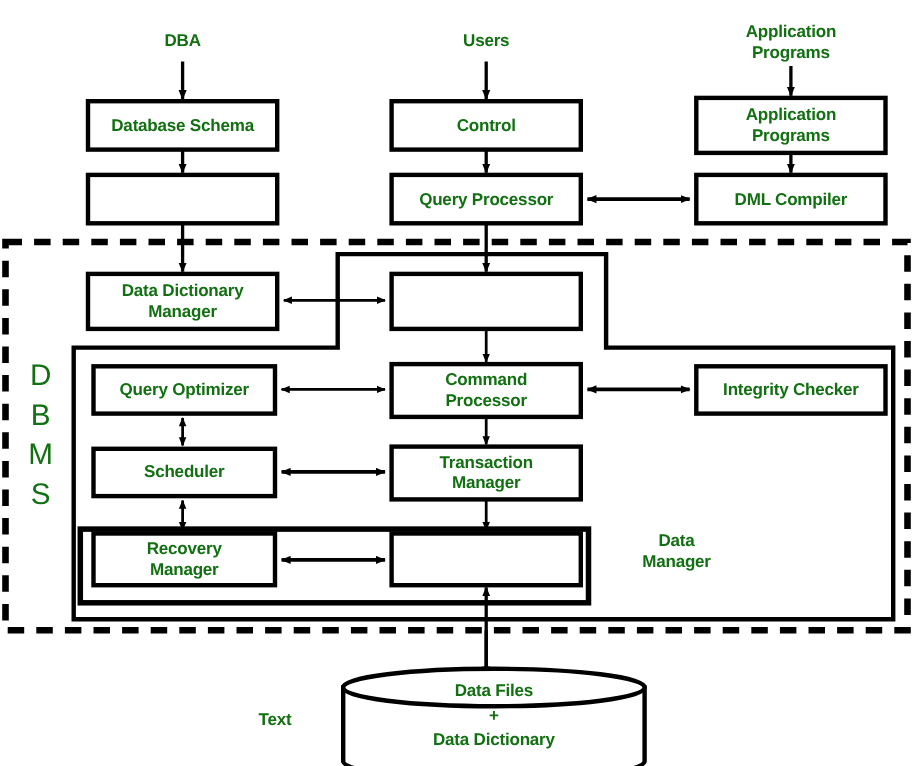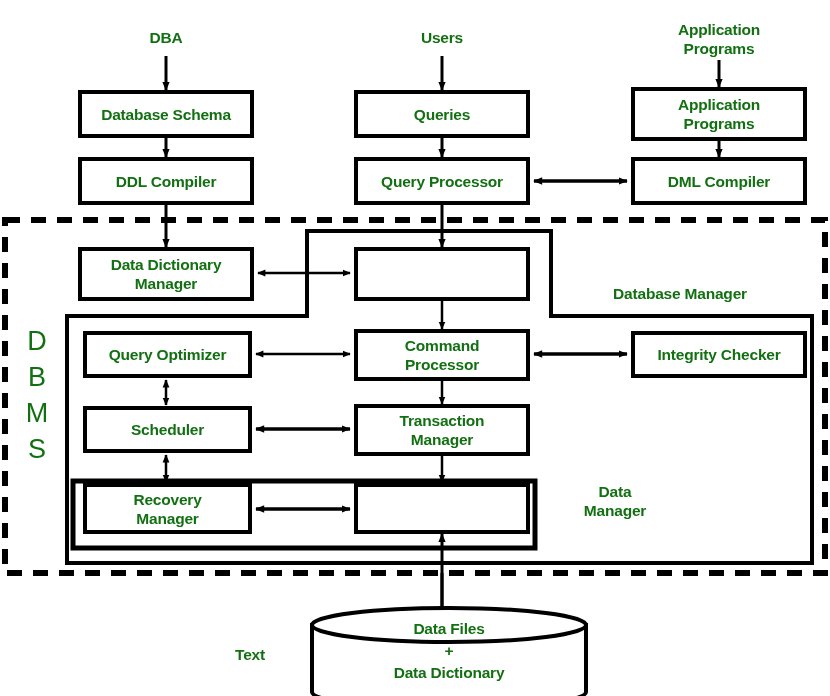--- a/index.html
+++ b/index.html
@@ -141,23 +141,22 @@
       <ellipse cx="449" cy="605" rx="137" ry="17" fill="#ffffff" stroke="#000000" stroke-width="4"></ellipse>
     </g>
   </svg>
 
   <div class="lbl" style="left:116px; top:8px; width:100px;">DBA</div>
   <div class="lbl" style="left:392px; top:8px; width:100px;">Users</div>
   <div class="lbl" style="left:649px; top:0px; width:140px;">Application
 Programs</div>
 
   <div class="lbl box" style="left:80px; top:72px; width:172px; height:44px;">Database Schema</div>
-  <div class="lbl box" style="left:80px; top:139px; width:172px; height:44px;">DDL Compiler</div>
 
-  <div class="lbl box" style="left:356px; top:72px; width:172px; height:44px;">Queries</div>
+  <div class="lbl box" style="left:356px; top:72px; width:172px; height:44px;">Control</div>
   <div class="lbl box" style="left:356px; top:139px; width:172px; height:44px;">Query Processor</div>
 
   <div class="lbl box" style="left:633px; top:69px; width:172px; height:50px;">Application
 Programs</div>
   <div class="lbl box" style="left:633px; top:139px; width:172px; height:44px;">DML Compiler</div>
 
   <div class="lbl box" style="left:80px; top:229px; width:172px; height:50px;">Data Dictionary
 Manager</div>
 
   <div class="lbl box" style="left:85px; top:313px; width:165px; height:43px;">Query Optimizer</div>
@@ -165,21 +164,20 @@
 Processor</div>
   <div class="lbl box" style="left:633px; top:313px; width:172px; height:43px;">Integrity Checker</div>
 
   <div class="lbl box" style="left:85px; top:388px; width:165px; height:43px;">Scheduler</div>
   <div class="lbl box" style="left:356px; top:386px; width:172px; height:48px;">Transaction
 Manager</div>
 
   <div class="lbl box" style="left:85px; top:465px; width:165px; height:47px;">Recovery
 Manager</div>
 
-  <div class="lbl" style="left:570px; top:264px; width:220px;">Database Manager</div>
   <div class="lbl" style="left:545px; top:462px; width:140px;">Data
 Manager</div>
 
   <div>
     <div class="dbms-letter" style="left:17px; top:308px;">D</div>
     <div class="dbms-letter" style="left:17px; top:344px;">B</div>
     <div class="dbms-letter" style="left:17px; top:380px;">M</div>
     <div class="dbms-letter" style="left:17px; top:416px;">S</div>
   </div>
 

